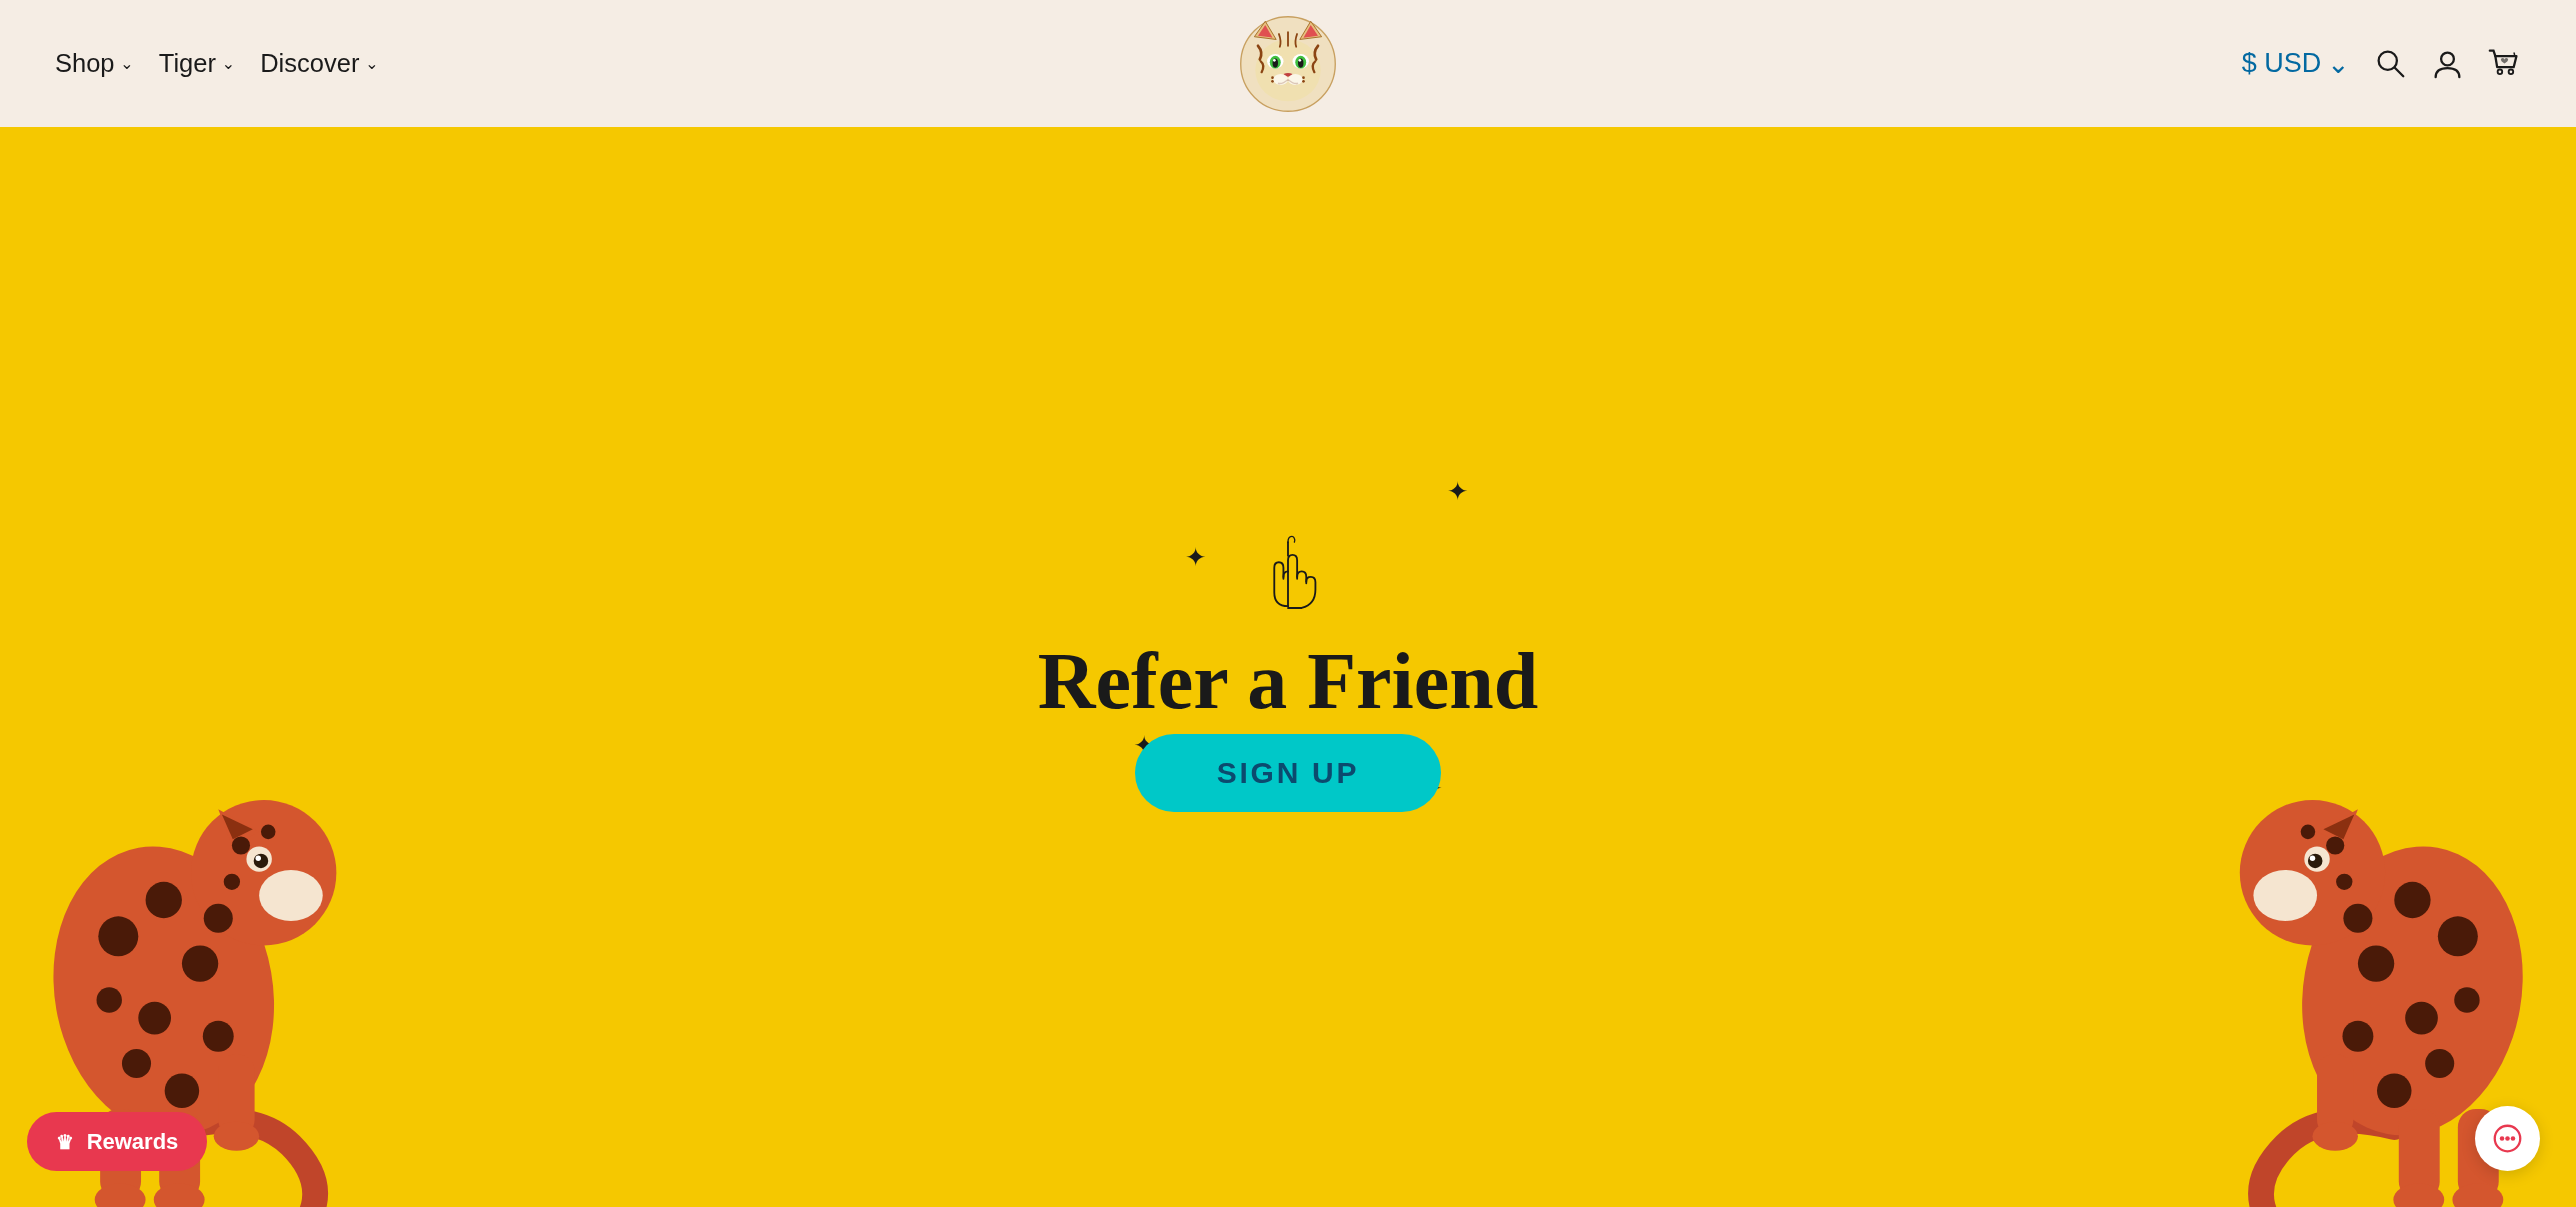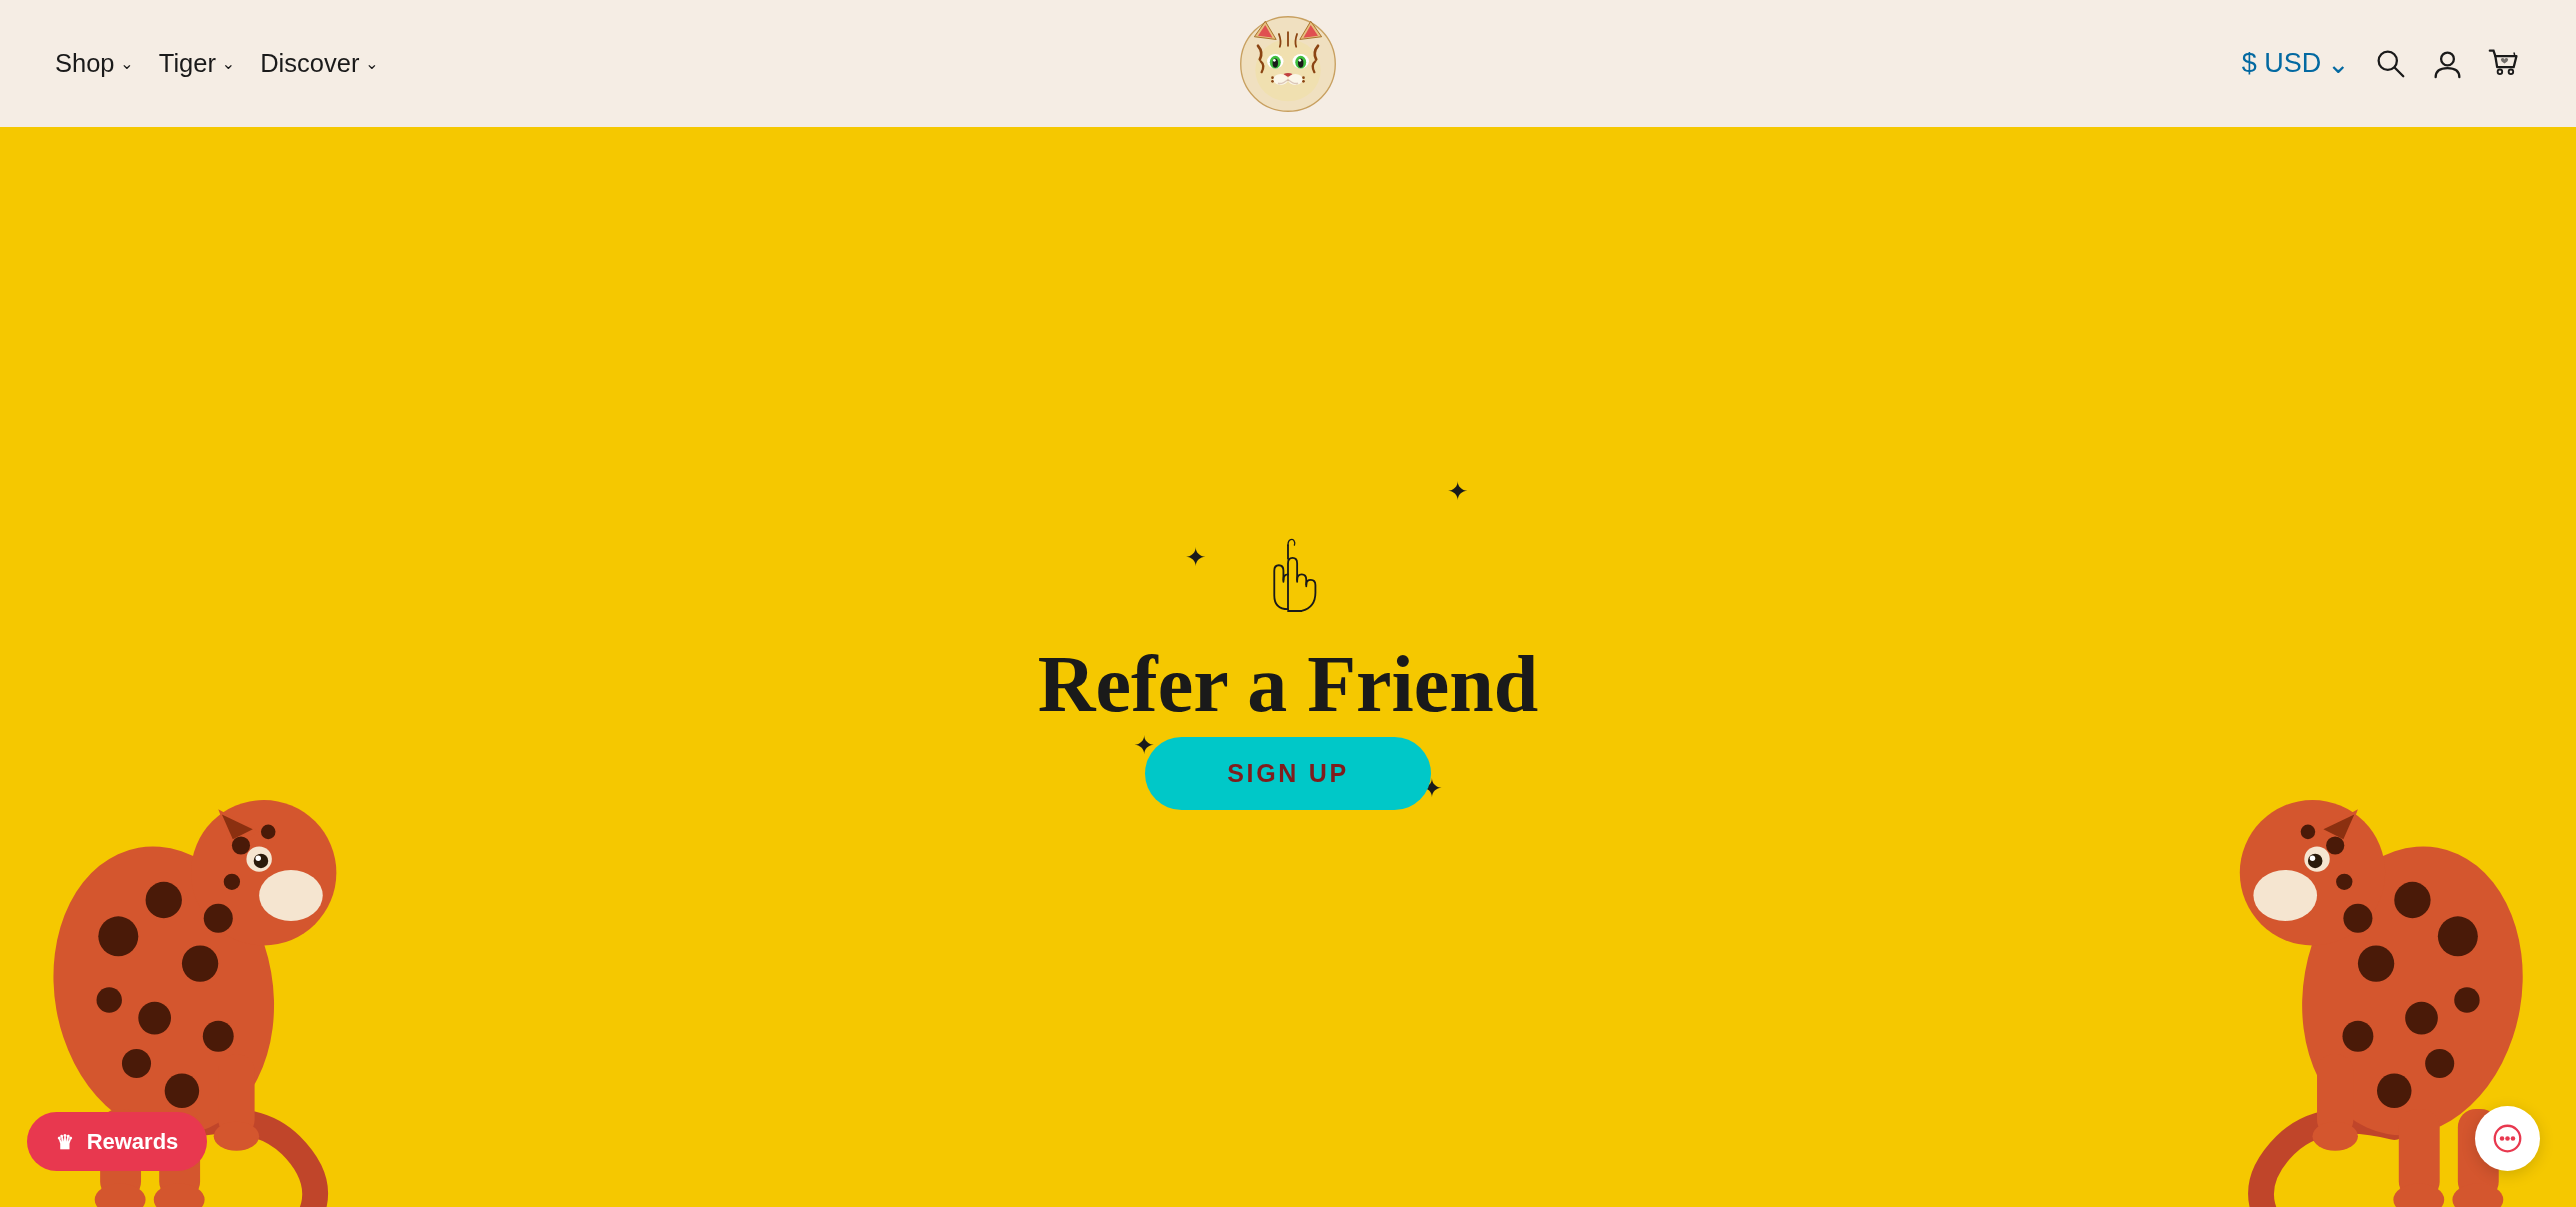--- a/index.html
+++ b/index.html
@@ -103,25 +103,25 @@
       font-size: 27px;
       color: #1a1a1a;
       line-height: 1.5;
       margin-bottom: 47px;
       max-width: 473px;
       margin-left: auto;
       margin-right: auto;
     }
     .signup-btn {
       background: #00c8c8;
-      color: #7f1d1d;
+      color: #0c4a6e;
       border: none;
       border-radius: 45px;
       padding: 22px 82px;
-      font-size: 25px;
+      font-size: 30px;
       font-weight: 700;
       letter-spacing: 2.7px;
       cursor: pointer;
       text-transform: uppercase;
     }
 
     
     .sparkle {
       position: absolute;
       color: #1a1a1a;

